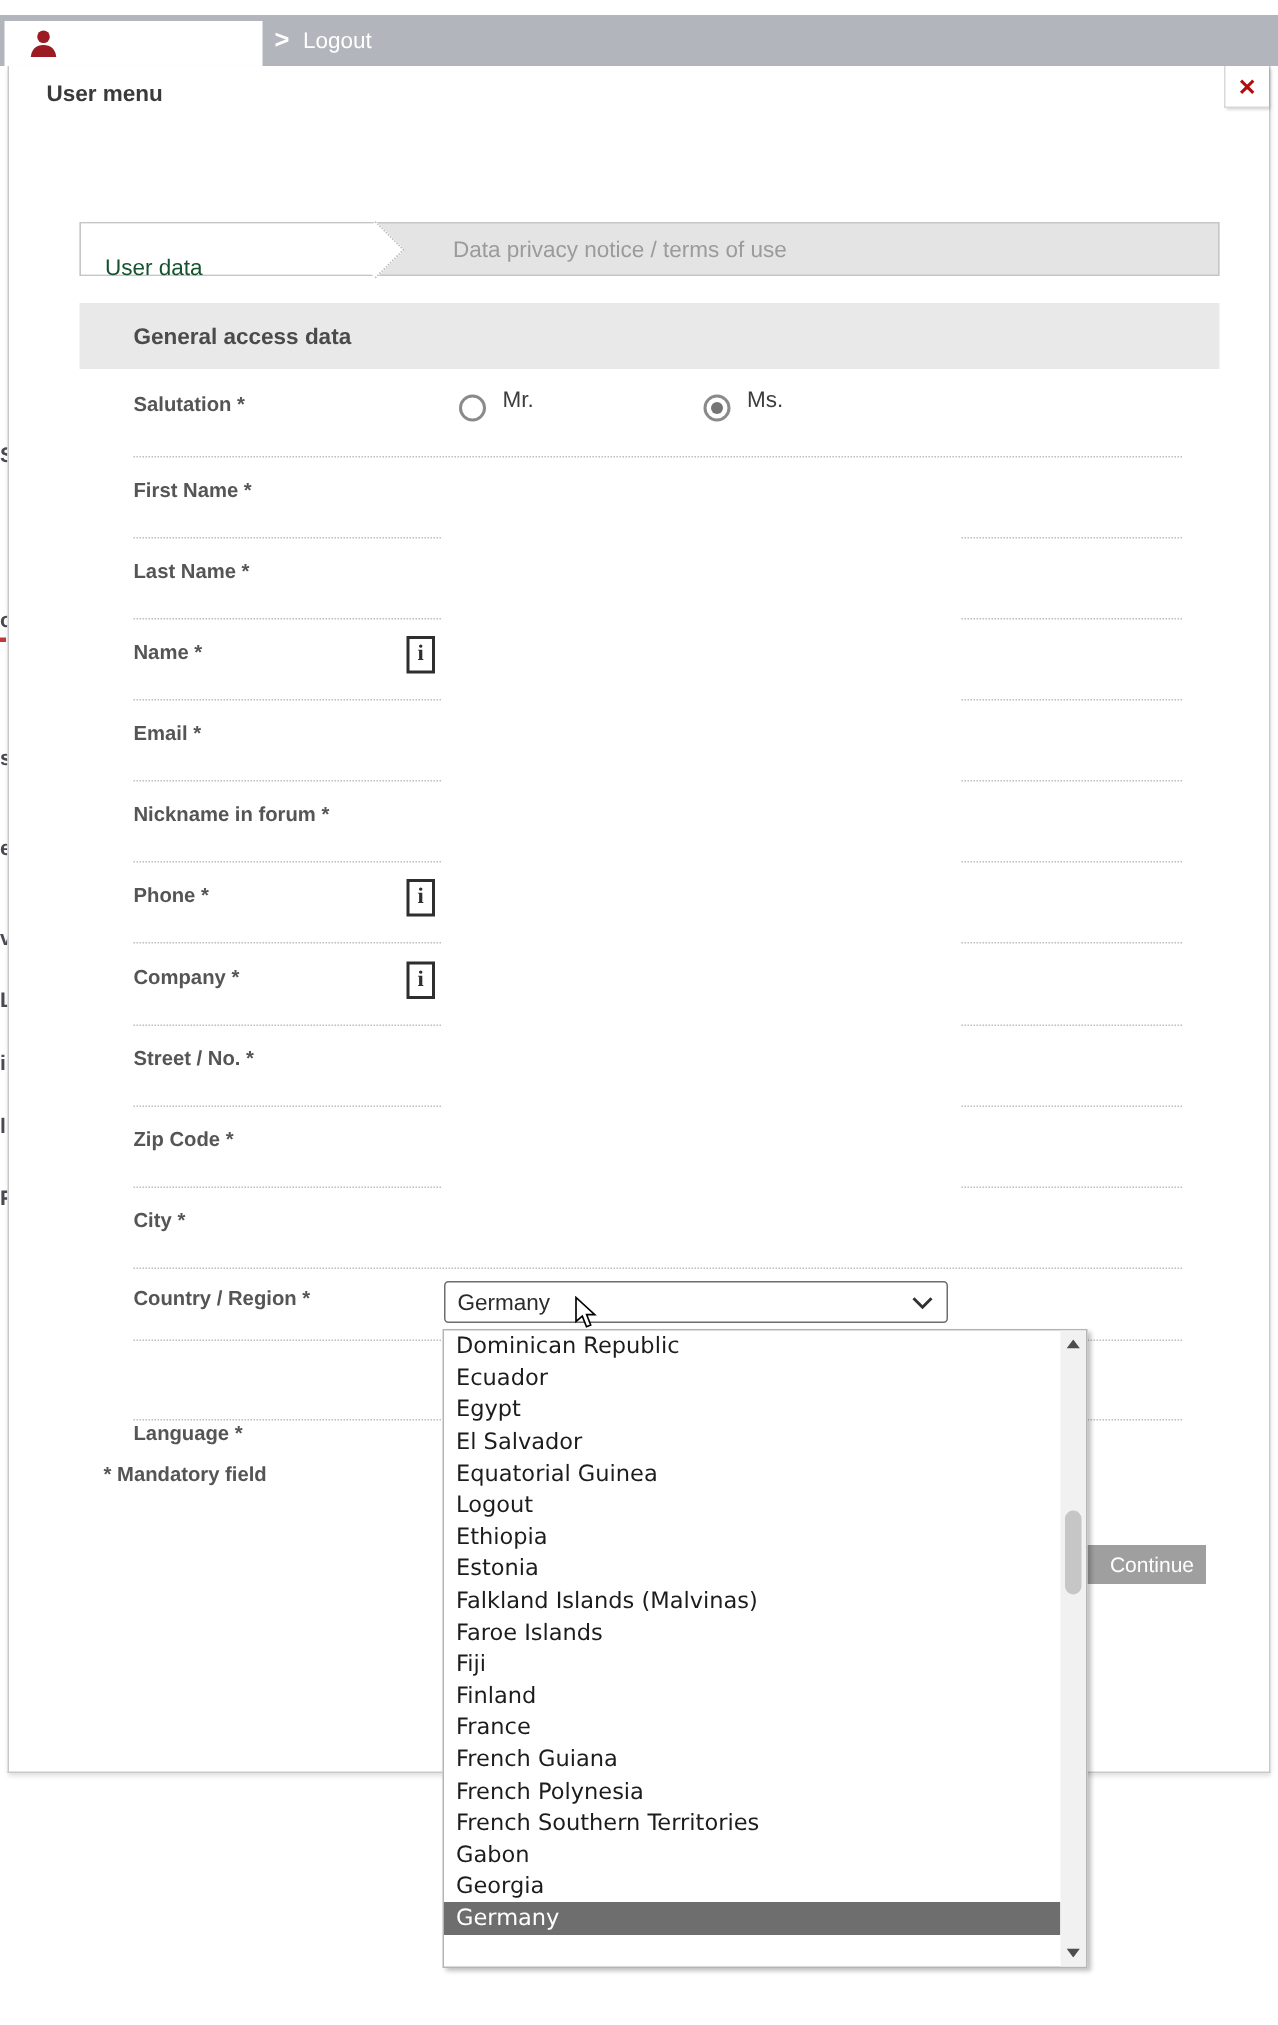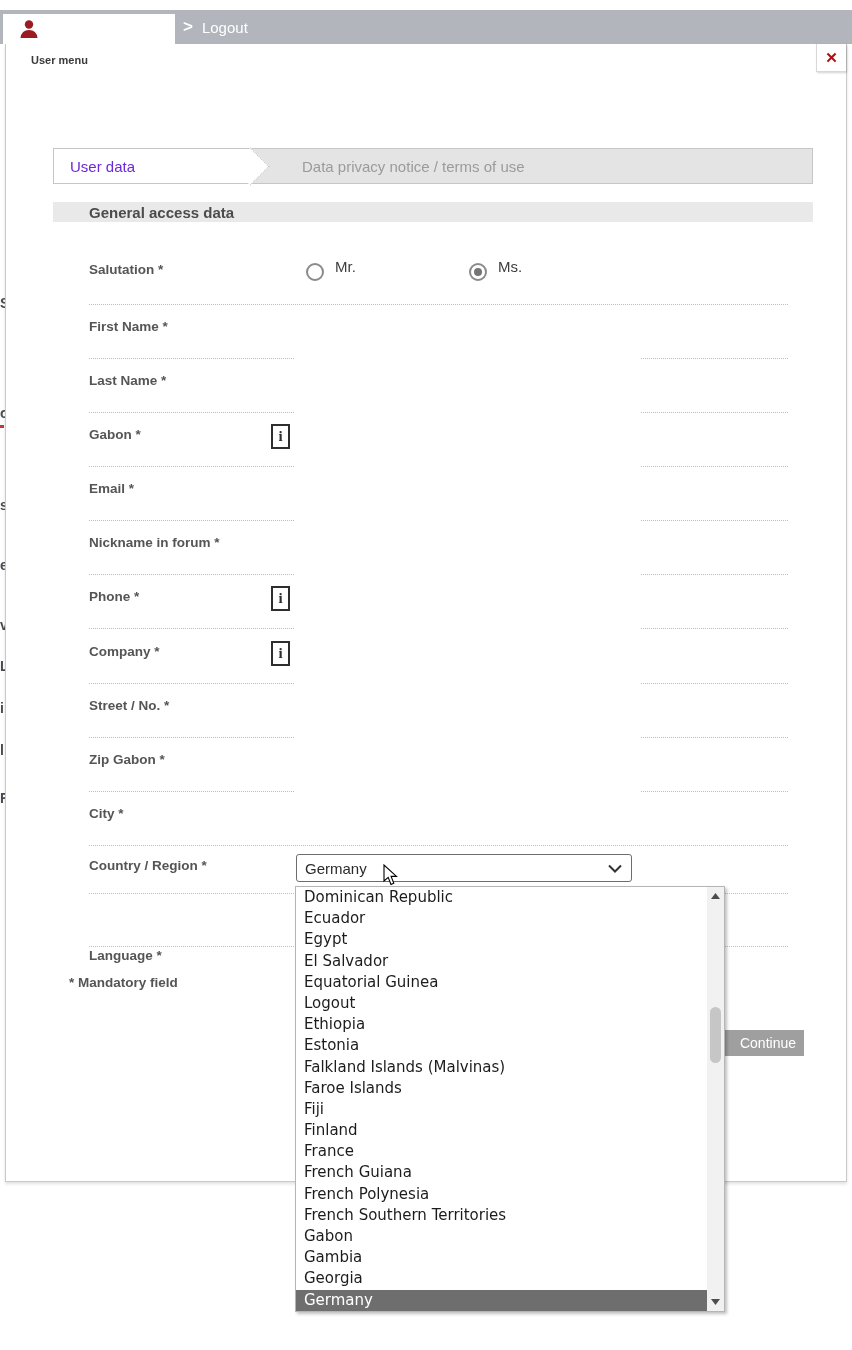--- a/index.html
+++ b/index.html
@@ -16,37 +16,37 @@
 
   
   .modal{position:absolute;left:5px;top:44px;width:842px;height:1138px;background:#fff;
          border:1px solid #c9c9c9;border-top:none;box-shadow:0 2px 3px rgba(0,0,0,.12);
          box-sizing:border-box;z-index:1;}
   .close-btn{position:absolute;right:0;top:0;width:29px;height:27px;background:#fff;
              border-left:1px solid #d8d8d8;border-bottom:1px solid #d8d8d8;
              box-shadow:1px 1px 2px rgba(0,0,0,.18);
              display:flex;align-items:center;justify-content:center;
              color:#b50d0d;font-weight:bold;font-size:15px;cursor:pointer;}
-  .title{position:absolute;left:25px;top:10px;font-size:11px;font-weight:bold;color:#3a3a3a;}
+  .title{position:absolute;left:25px;top:10px;font-size:15px;font-weight:bold;color:#3a3a3a;}
   .subtitle{position:absolute;left:25px;top:35px;font-size:14.5px;color:#474747;}
 
   
   .tabbar{position:absolute;left:47px;top:104px;width:760px;height:36px;background:#e4e4e4;
           border:1px solid #c6c6c6;box-sizing:border-box;}
   .tab-active{position:absolute;left:0;top:0;width:196px;height:34px;background:#fff;z-index:2;}
   .tab-arrow{position:absolute;left:183px;top:4px;width:26px;height:26px;background:#fff;
              border-top:1px dotted #b8b8b8;border-right:1px dotted #b8b8b8;
              transform:rotate(45deg);z-index:1;}
-  .tab-active-label{position:absolute;left:16px;top:0;height:34px;display:flex;align-items:center;
-             color:#6d28d9;font-size:15px;z-index:3;text-align:center;}
+  .tab-active-label{position:absolute;left:16px;top:12px;height:34px;display:flex;align-items:center;
+             color:#14532d;font-size:15px;z-index:3;text-align:center;}
   .tab-inactive-label{position:absolute;left:248px;top:0;height:34px;display:flex;align-items:center;
              color:#9b9b9b;font-size:15px;z-index:3;}
 
   
-  .section-bar{position:absolute;left:47px;top:158px;width:760px;height:20px;background:#e9e9e9;
+  .section-bar{position:absolute;left:47px;top:158px;width:760px;height:44px;background:#e9e9e9;
                display:flex;align-items:center;}
   .section-bar span{margin-left:36px;font-size:15px;font-weight:bold;color:#4b4b4b;}
 
   
   .field-label{position:absolute;left:83px;font-size:13.5px;font-weight:bold;color:#555;text-align:right;}
   .sep{position:absolute;height:0;border-top:1px dotted #bdbdbd;}
   .sep-left{left:83px;width:205px;}
   .sep-right{left:635px;width:147px;}
   .sep-full{left:83px;width:699px;}
 
@@ -154,21 +154,21 @@
     <div class="sep sep-full" style="top:260px"></div>
 
     <div class="field-label" style="top:275px">First Name *</div>
     <div class="sep sep-left" style="top:314px"></div>
     <div class="sep sep-right" style="top:314px"></div>
 
     <div class="field-label" style="top:329px">Last Name *</div>
     <div class="sep sep-left" style="top:368px"></div>
     <div class="sep sep-right" style="top:368px"></div>
 
-    <div class="field-label" style="top:383px">Gabon *</div>
+    <div class="field-label" style="top:383px">Name *</div>
     <div class="info-icon" style="top:380px">i</div>
     <div class="sep sep-left" style="top:422px"></div>
     <div class="sep sep-right" style="top:422px"></div>
 
     <div class="field-label" style="top:437px">Email *</div>
     <div class="sep sep-left" style="top:476px"></div>
     <div class="sep sep-right" style="top:476px"></div>
 
     <div class="field-label" style="top:491px">Nickname in forum *</div>
     <div class="sep sep-left" style="top:530px"></div>
@@ -181,21 +181,21 @@
 
     <div class="field-label" style="top:600px">Company *</div>
     <div class="info-icon" style="top:597px">i</div>
     <div class="sep sep-left" style="top:639px"></div>
     <div class="sep sep-right" style="top:639px"></div>
 
     <div class="field-label" style="top:654px">Street / No. *</div>
     <div class="sep sep-left" style="top:693px"></div>
     <div class="sep sep-right" style="top:693px"></div>
 
-    <div class="field-label" style="top:708px">Zip Gabon *</div>
+    <div class="field-label" style="top:708px">Zip Code *</div>
     <div class="sep sep-left" style="top:747px"></div>
     <div class="sep sep-right" style="top:747px"></div>
 
     <div class="field-label" style="top:762px">City *</div>
     <div class="sep sep-full" style="top:801px"></div>
 
     <div class="field-label" style="top:814px">Country / Region *</div>
     <div class="select-box">
       <span>Germany</span>
       <svg width="16" height="10" viewBox="0 0 16 10">
@@ -226,21 +226,20 @@
         <div class="dd-item">Estonia</div>
         <div class="dd-item">Falkland Islands (Malvinas)</div>
         <div class="dd-item">Faroe Islands</div>
         <div class="dd-item">Fiji</div>
         <div class="dd-item">Finland</div>
         <div class="dd-item">France</div>
         <div class="dd-item">French Guiana</div>
         <div class="dd-item">French Polynesia</div>
         <div class="dd-item">French Southern Territories</div>
         <div class="dd-item">Gabon</div>
-        <div class="dd-item">Gambia</div>
         <div class="dd-item">Georgia</div>
         <div class="dd-item selected">Germany</div>
       </div>
     <div class="dd-scrollbar">
       <div class="dd-arrow up">
         <svg width="9" height="6" viewBox="0 0 9 6">
             <path d="M0 6 L4.5 0 L9 6 Z" fill="#4d4d4d"></path>
           </svg>
       </div>
       <div class="dd-thumb"></div>

